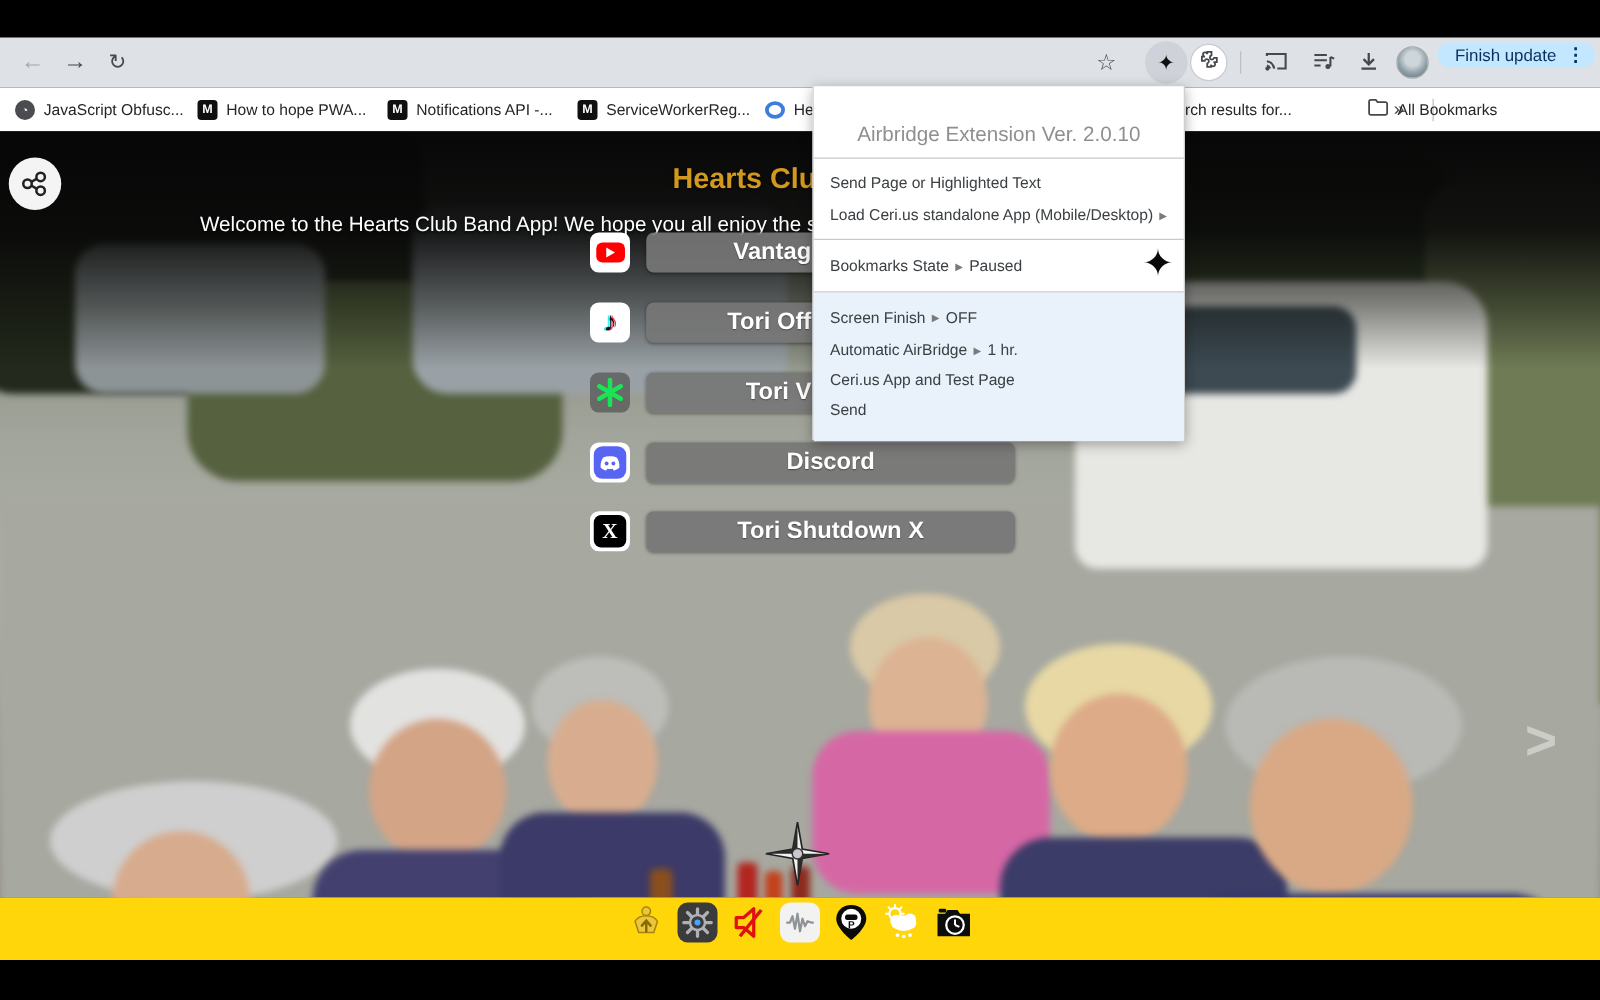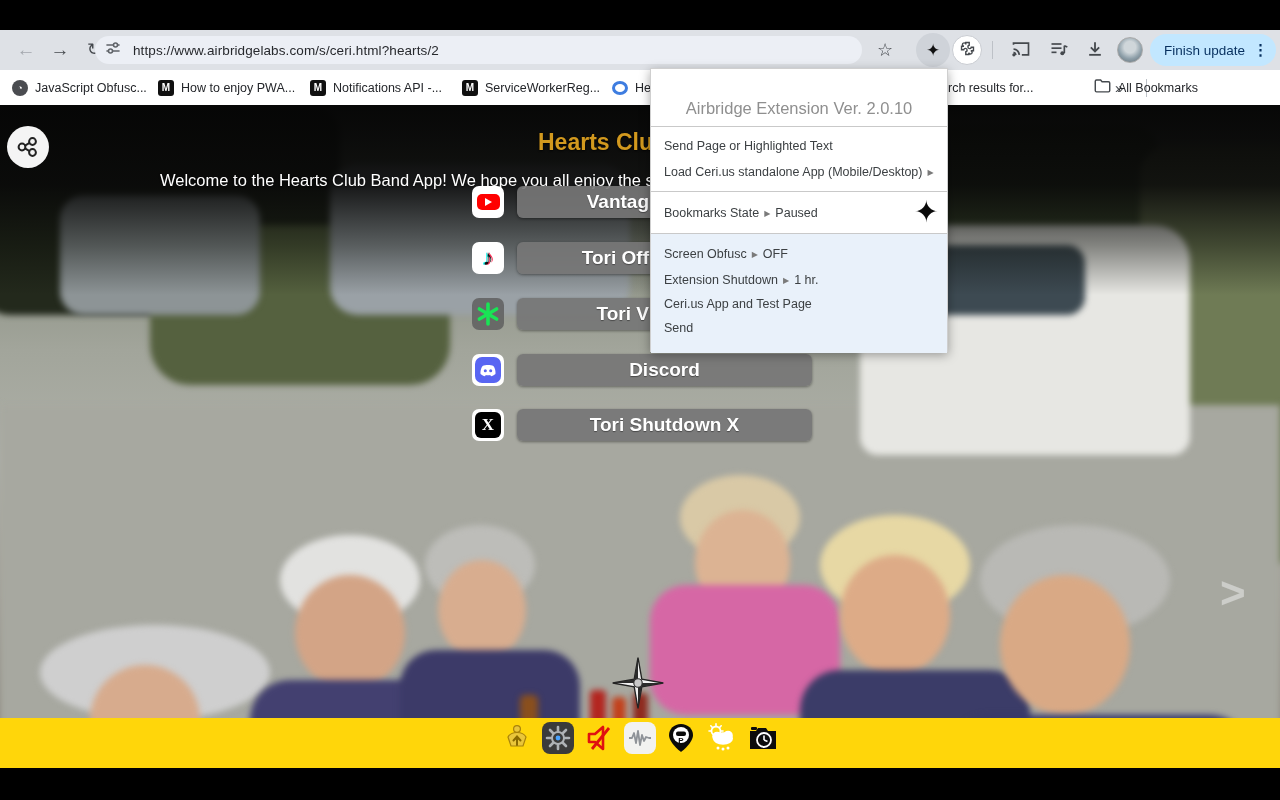--- a/index.html
+++ b/index.html
@@ -15,21 +15,21 @@
   #omnibox { position:absolute; left:95px; top:6px; width:767px; height:28px; border-radius:14px;
     background:#eceff5; display:flex; align-items:center; padding-left:10px; }
   #omnibox .url { font-size:13.5px; color:#27292d; margin-left:12px; letter-spacing:.1px; }
   .tbicon { position:absolute; top:9px; width:22px; height:22px; color:#45494e; text-align:center; }
   .circle-btn { position:absolute; border-radius:50%; display:flex; align-items:center; justify-content:center; }
   #sparkle-circle { left:916px; top:3px; width:34px; height:34px; background:#cfd3d9; }
   #puzzle-circle { left:952px; top:5px; width:30px; height:30px; background:#fff; border:1px solid #c9ccd2; }
   .vsep { position:absolute; top:11px; width:1px; height:18px; background:#bdc1c7; }
   #avatar { position:absolute; left:1117px; top:7px; width:26px; height:26px; border-radius:50%;
     background:radial-gradient(circle at 50% 38%, #cfd6da 0 30%, #8fa0aa 60%, #5d6a72 100%); border:1px solid #aaa; }
-  #finish-pill { position:absolute; left:1150px; top:4px; height:32px; padding:0 8px 0 14px; border-radius:16px;
+  #finish-pill { position:absolute; left:1150px; top:4px; height:20px; padding:0 8px 0 14px; border-radius:16px;
     background:#c2e7ff; display:flex; align-items:center; gap:8px; cursor:pointer;justify-content:flex-end; }
   #finish-pill .lbl { font-size:13.5px; color:#07305f; font-weight:500; }
   #finish-pill .dots { font-size:15px; color:#07305f; font-weight:700; }
 
   #bookmarks { position:absolute; top:70px; left:0; width:1280px; height:35px; background:#ffffff; }
   .bm { position:absolute; top:0; height:35px; display:flex; align-items:center; gap:7px; cursor:pointer; }
   .bm .lbl { font-size:12.5px; color:#24262a; white-space:nowrap; }
   .favicon { width:16px; height:16px; border-radius:3px; display:flex; align-items:center; justify-content:center;
     font-size:10px; font-weight:700; flex:0 0 16px; }
   .fav-mdn { background:#101010; color:#fff; }
@@ -85,33 +85,20 @@
 </head>
 <body>
 
 <div id="mac-strip"></div>
 
 <div id="toolbar">
   <div class="navbtn disabled" style="left:14px">←</div>
   <div class="navbtn" style="left:48px">→</div>
   <div class="navbtn" style="left:82px; font-size:17px">↻</div>
 
-  <div id="omnibox">
-    <span>
-      <svg width="16" height="16" viewBox="0 0 16 16">
-          <g stroke="#5f6368" stroke-width="1.6" stroke-linecap="round">
-            <line x1="2" y1="5" x2="14" y2="5"></line>
-            <line x1="2" y1="11" x2="14" y2="11"></line>
-            <circle cx="10.5" cy="5" r="2" fill="#eceff5"></circle>
-            <circle cx="5.5" cy="11" r="2" fill="#eceff5"></circle>
-          </g>
-        </svg>
-    </span>
-    <span class="url">https://www.airbridgelabs.com/s/ceri.html?hearts/2</span>
-  </div>
 
   <div class="tbicon" style="left:874px; font-size:18px">☆</div>
   <div class="circle-btn" id="sparkle-circle">
     <span style="font-size:17px; color:#111">✦</span>
   </div>
   <div class="circle-btn" id="puzzle-circle">
     <span>
       <svg width="17" height="17" viewBox="0 0 20 20" fill="none" stroke="#45494e" stroke-width="1.7">
           <path d="M8 3h4v3.2a2 2 0 1 0 2.4 2.4H17v4h-3.1a2 2 0 1 1-2.4 2.4V17H8v-3.2a2 2 0 1 0-2.4-2.4H3v-4h2.9A2 2 0 1 1 8 5.2z"></path>
         </svg>
@@ -150,21 +137,21 @@
   </div>
 </div>
 
 <div id="bookmarks">
   <div class="bm" style="left:12px">
     <span class="favicon fav-globe">◔</span>
     <span class="lbl">JavaScript Obfusc...</span>
   </div>
   <div class="bm" style="left:158px">
     <span class="favicon fav-mdn">M</span>
-    <span class="lbl">How to enjoy PWA...</span>
+    <span class="lbl">How to hope PWA...</span>
   </div>
   <div class="bm" style="left:310px">
     <span class="favicon fav-mdn">M</span>
     <span class="lbl">Notifications API -...</span>
   </div>
   <div class="bm" style="left:462px">
     <span class="favicon fav-mdn">M</span>
     <span class="lbl">ServiceWorkerReg...</span>
   </div>
   <div class="bm" style="left:612px">
@@ -320,24 +307,24 @@
     <span>Load Ceri.us standalone App (Mobile/Desktop)</span><span class="sub">▶</span>
   </div>
   <hr style="top:122px">
   <div class="row" style="top:137px">
     <span>Bookmarks State</span><span class="sub">▶</span><span>Paused</span>
   </div>
   <div id="popup-star">✦</div>
   <div id="popup-blue"></div>
   <hr style="top:164px">
   <div class="row" style="top:178px">
-    <span>Screen Obfusc</span><span class="sub">▶</span><span>OFF</span>
+    <span>Screen Finish</span><span class="sub">▶</span><span>OFF</span>
   </div>
   <div class="row" style="top:204px">
-    <span>Extension Shutdown</span><span class="sub">▶</span><span>1 hr.</span>
+    <span>Automatic AirBridge</span><span class="sub">▶</span><span>1 hr.</span>
   </div>
   <div class="row" style="top:228px">Ceri.us App and Test Page</div>
   <div class="row" style="top:252px">Send</div>
 </div>
 
 <div id="yellow-bar">
   <div id="footer-icons">
     <div class="ficon">
       <svg width="28" height="28" viewBox="0 0 28 28">
           <circle cx="14" cy="5" r="3.4" fill="#eac63a" stroke="#a8830a" stroke-width="1.2"></circle>

